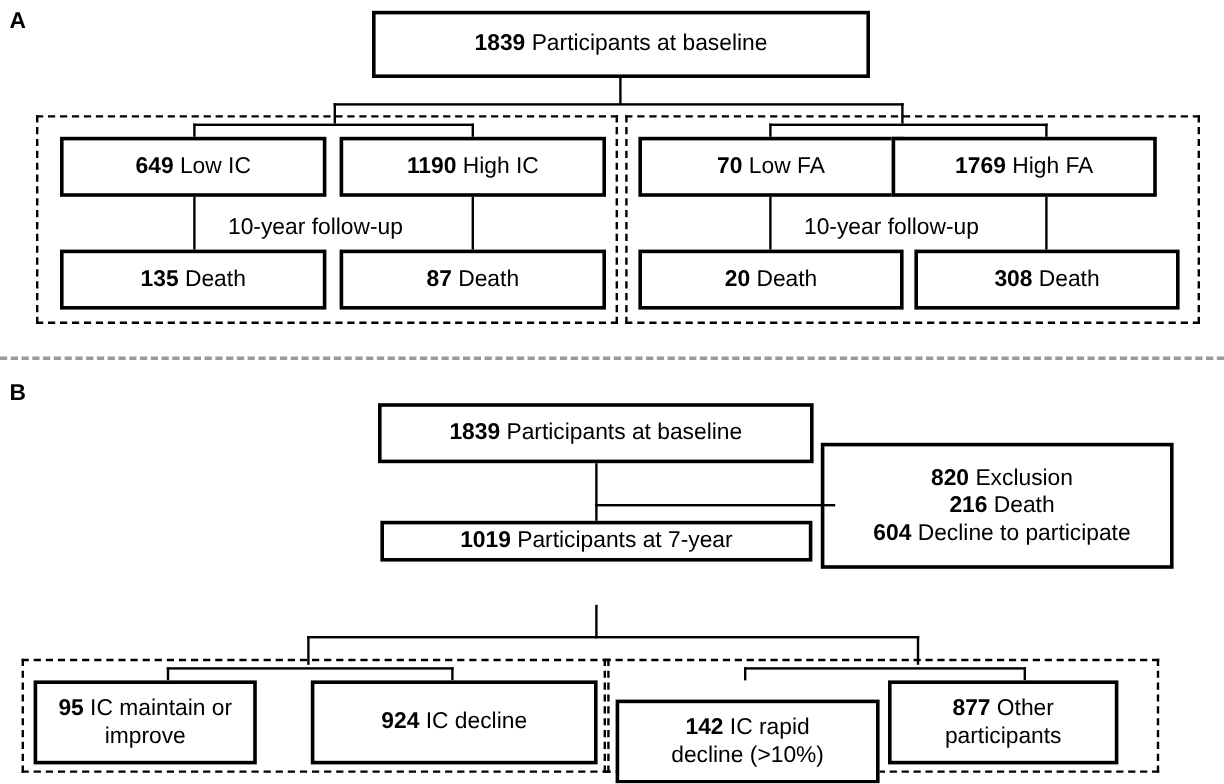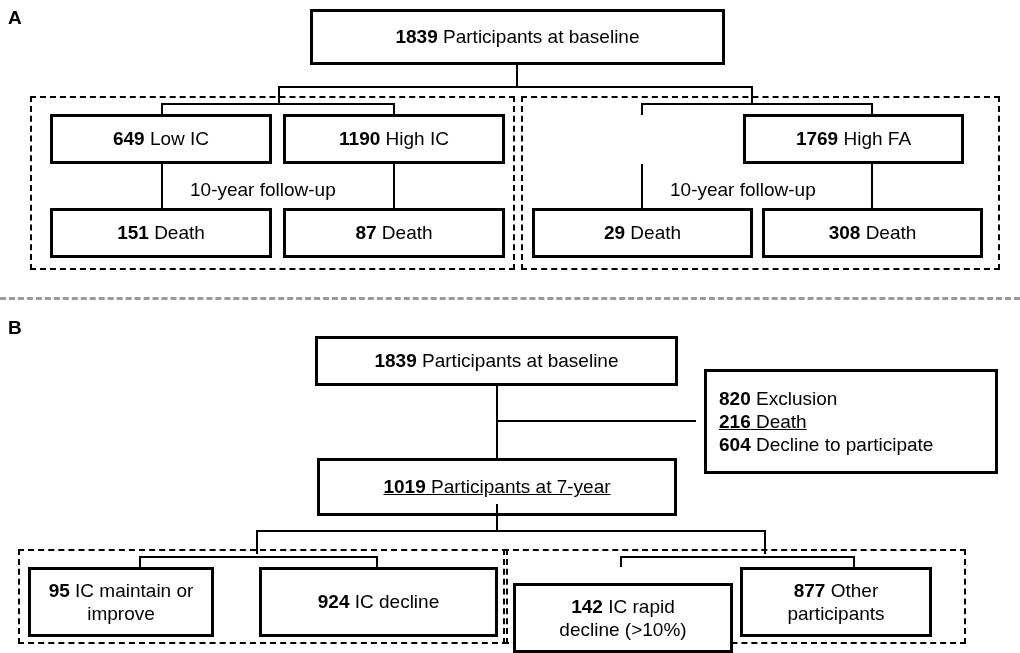--- a/index.html
+++ b/index.html
@@ -108,65 +108,68 @@
   </div>
   <div class="node" style="left:283px; top:114px; width:222px; height:50px;">
     <span><span class="num">1190</span><span> High IC</span></span>
   </div>
 
   <div class="vline" style="left:161px; top:164px; height:45px;"></div>
   <div class="vline" style="left:393px; top:164px; height:45px;"></div>
   <div class="caption" style="left:186px; top:180px;">10-year follow-up</div>
 
   <div class="node" style="left:50px; top:208px; width:222px; height:50px;">
-    <span><span class="num">151</span><span> Death</span></span>
+    <span><span class="num">135</span><span> Death</span></span>
   </div>
   <div class="node" style="left:283px; top:208px; width:222px; height:50px;align-items:center;">
     <span><span class="num">87</span><span> Death</span></span>
   </div>
 
   <div class="dashgroup" style="left:521px; top:96px; width:479px; height:174px;"></div>
 
   <div class="hline" style="left:641px; top:103px; width:232px;"></div>
   <div class="vline" style="left:641px; top:103px; height:12px;"></div>
   <div class="vline" style="left:871px; top:103px; height:12px;"></div>
 
+  <div class="node" style="left:532px; top:114px; width:221px; height:50px;">
+    <span><span class="num">70</span><span> Low FA</span></span>
+  </div>
   <div class="node" style="left:743px; top:114px; width:221px; height:50px;">
     <span><span class="num">1769</span><span> High FA</span></span>
   </div>
 
   <div class="vline" style="left:641px; top:164px; height:45px;"></div>
   <div class="vline" style="left:871px; top:164px; height:45px;"></div>
   <div class="caption" style="left:666px; top:180px;">10-year follow-up</div>
 
   <div class="node" style="left:532px; top:208px; width:221px; height:50px;">
-    <span><span class="num">29</span><span> Death</span></span>
+    <span><span class="num">20</span><span> Death</span></span>
   </div>
   <div class="node" style="left:762px; top:208px; width:221px; height:50px;">
     <span><span class="num">308</span><span> Death</span></span>
   </div>
 
   <div class="divider" style="left:0px; top:297px; width:1020px;"></div>
 
   <div class="panel-label" style="left:8px; top:318px;">B</div>
 
   <div class="node" style="left:315px; top:336px; width:363px; height:50px;">
     <span><span class="num">1839</span><span> Participants at baseline</span></span>
   </div>
 
-  <div class="node node-left node-multiline" style="left:704px; top:369px; width:294px; height:105px; align-items:flex-start; justify-content:center;">
+  <div class="node node-left node-multiline" style="left:684px; top:369px; width:294px; height:105px; align-items:flex-start; justify-content:center;text-align:center;">
     <span style="display:block; width:100%;"><span class="num">820</span><span> Exclusion</span></span>
-    <span style="display:block; width:100%;text-decoration:underline;"><span class="num">216</span><span> Death</span></span>
+    <span style="display:block; width:100%;"><span class="num">216</span><span> Death</span></span>
     <span style="display:block; width:100%;"><span class="num">604</span><span> Decline to participate</span></span>
   </div>
 
   <div class="vline" style="left:496px; top:386px; height:74px;"></div>
   <div class="hline" style="left:496px; top:420px; width:200px;"></div>
 
-  <div class="node" style="left:317px; top:458px; width:360px; height:58px;text-decoration:underline;">
+  <div class="node" style="left:317px; top:434px; width:360px; height:34px;">
     <span><span class="num">1019</span><span> Participants at 7-year</span></span>
   </div>
 
   <div class="vline" style="left:496px; top:504px; height:28px;"></div>
   <div class="hline" style="left:256px; top:530px; width:510px;"></div>
   <div class="vline" style="left:256px; top:530px; height:24px;"></div>
   <div class="vline" style="left:764px; top:530px; height:24px;"></div>
 
   <div class="dashgroup" style="left:18px; top:549px; width:490px; height:95px;"></div>
   <div class="hline" style="left:139px; top:556px; width:239px;"></div>

